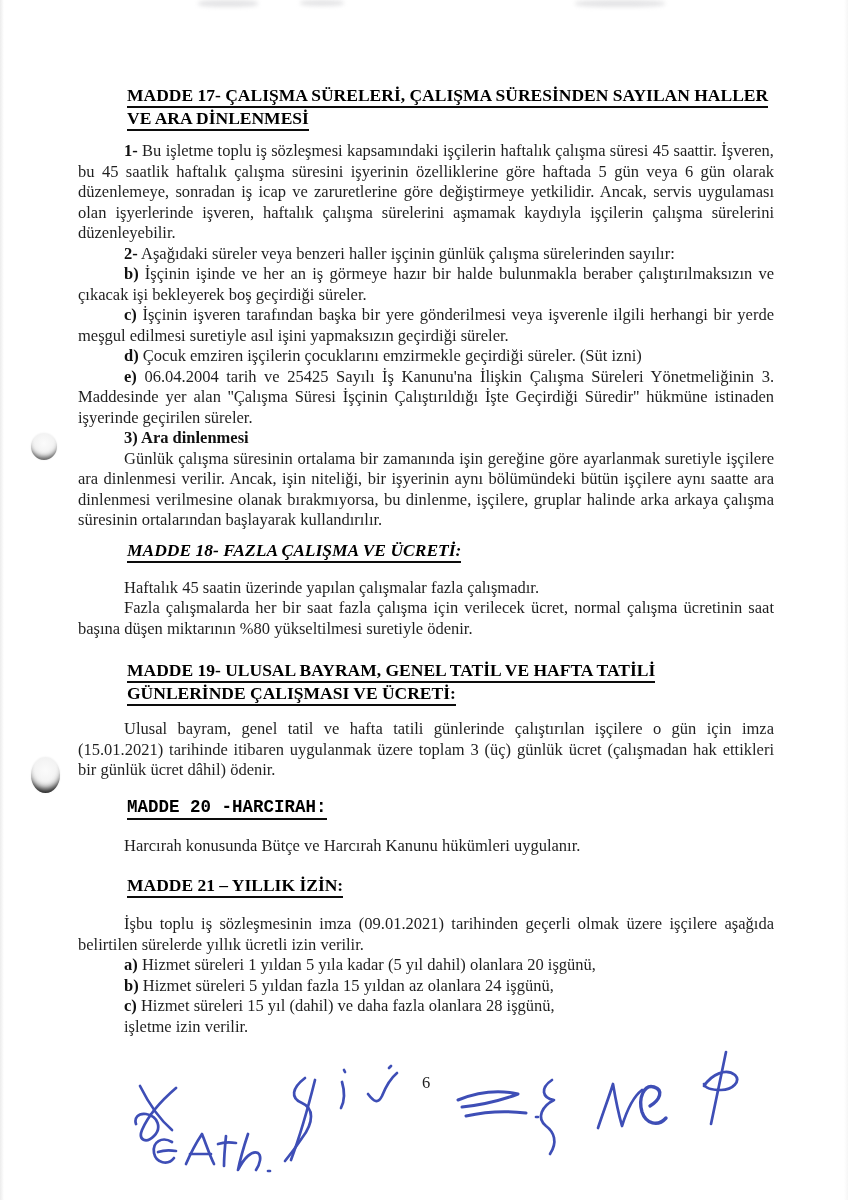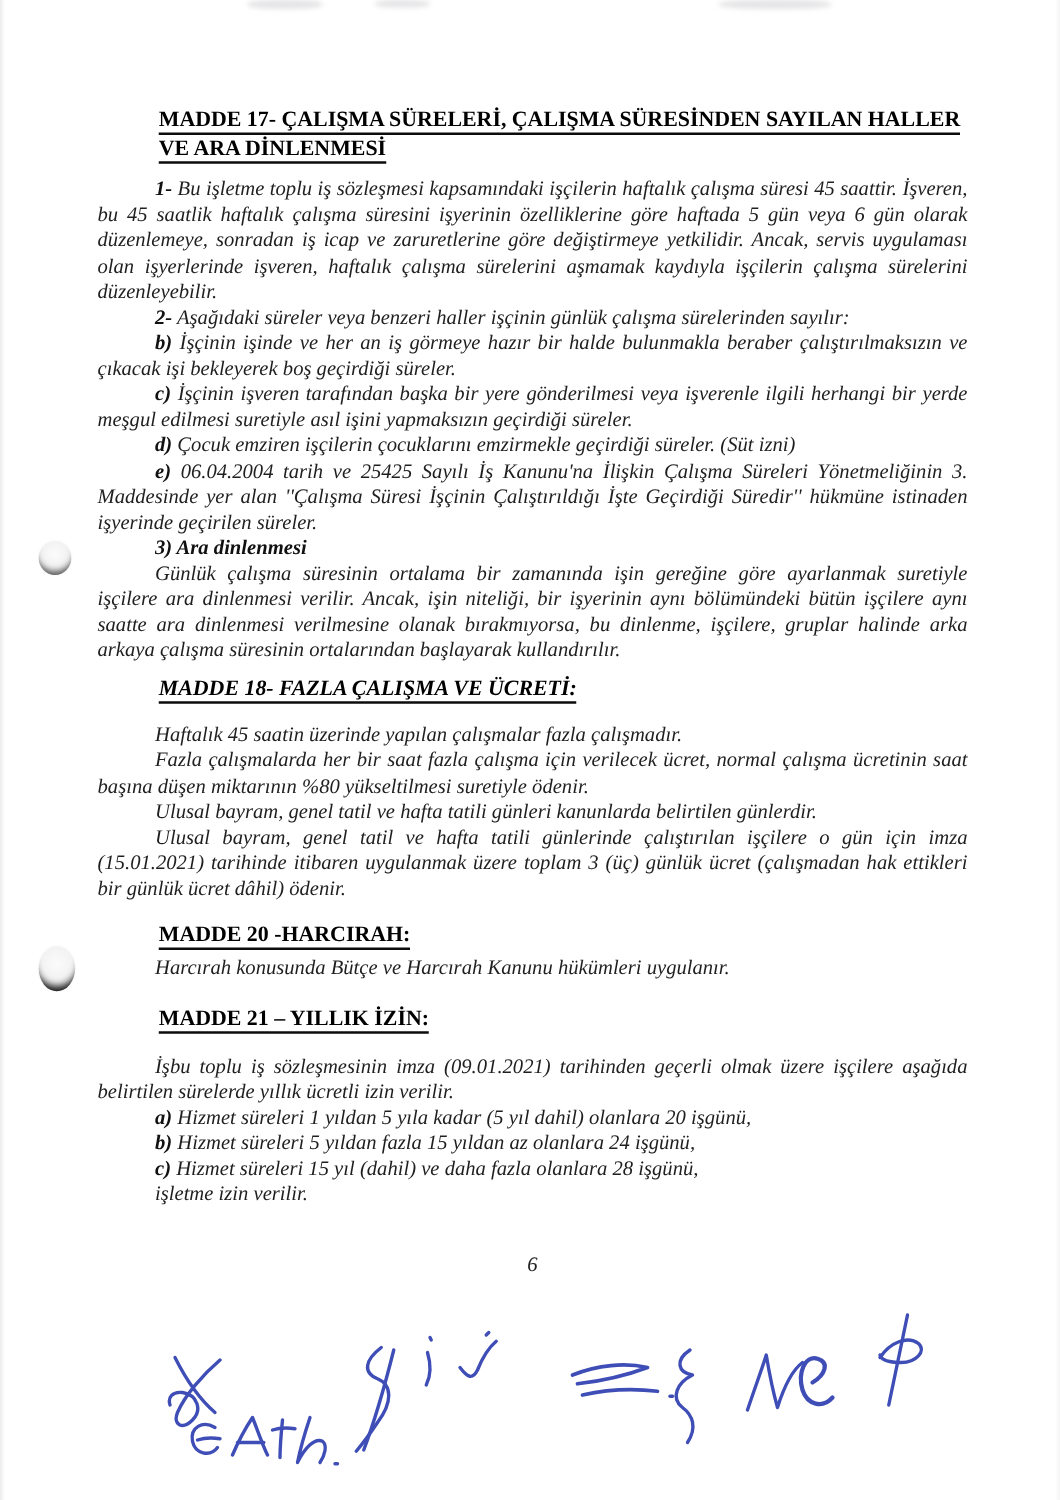--- a/index.html
+++ b/index.html
@@ -32,26 +32,25 @@
     text-align:left;
   }
   .hline{
     border-bottom:2px solid #0c0c0c;
     padding-bottom:1px;
     display:inline;
   }
   .h17{margin-top:84px;margin-bottom:11px;}
   .h18{margin-top:8px;margin-bottom:16px;font-style:italic;}
   .h19{margin-top:20px;margin-bottom:14px;}
-  .h20{margin-top:15px;margin-bottom:5px;}
+  .h20{margin-top:15px;margin-bottom:17px;font-family:Liberation Mono, monospace;}
   .h21{margin-top:18px;margin-bottom:17px;}
   .para{
     margin:0;
     text-indent:46px;
-    font-style:italic;
   }
   .lead{font-weight:bold;color:#111;}
   .pagenum{
     margin-top:36px;
     text-align:center;
     text-indent:0;
     color:#222;
     font-size:16.5px;
   }
   .hole{
@@ -114,21 +113,24 @@
       <span>06.04.2004 tarih ve 25425 Sayılı İş Kanunu'na İlişkin Çalışma Süreleri Yönetmeliğinin 3. Maddesinde yer alan ''Çalışma Süresi İşçinin Çalıştırıldığı İşte Geçirdiği Süredir'' hükmüne istinaden işyerinde geçirilen süreler.</span></p>
     <p class="para"><b class="lead">3) Ara dinlenmesi</b></p>
     <p class="para"><span>Günlük çalışma süresinin ortalama bir zamanında işin gereğine göre ayarlanmak suretiyle işçilere ara dinlenmesi verilir. Ancak, işin niteliği, bir işyerinin aynı bölümündeki bütün işçilere aynı saatte ara dinlenmesi verilmesine olanak bırakmıyorsa, bu dinlenme, işçilere, gruplar halinde arka arkaya çalışma süresinin ortalarından başlayarak kullandırılır.</span></p>
 
     <div class="heading h18">
       <div><span class="hline">MADDE 18- FAZLA ÇALIŞMA VE ÜCRETİ:</span></div>
     </div>
     <p class="para"><span>Haftalık 45 saatin üzerinde yapılan çalışmalar fazla çalışmadır.</span></p>
     <p class="para"><span>Fazla çalışmalarda her bir saat fazla çalışma için verilecek ücret, normal çalışma ücretinin saat başına düşen miktarının %80 yükseltilmesi suretiyle ödenir.</span></p>
 
-    <p class="para"><span>Ulusal bayram, genel tatil ve hafta tatili günleri kanunlarda belirtilen günlerdir.</span></p>
+    <div class="heading h19">
+      <div><span class="hline">MADDE 19- ULUSAL BAYRAM, GENEL TATİL VE HAFTA TATİLİ</span></div>
+      <div><span class="hline">GÜNLERİNDE ÇALIŞMASI VE ÜCRETİ:</span></div>
+    </div>
     <p class="para"><span>Ulusal bayram, genel tatil ve hafta tatili günlerinde çalıştırılan işçilere o gün için imza (15.01.2021) tarihinde itibaren uygulanmak üzere toplam 3 (üç) günlük ücret (çalışmadan hak ettikleri bir günlük ücret dâhil) ödenir.</span></p>
 
     <div class="heading h20">
       <div><span class="hline">MADDE 20 -HARCIRAH:</span></div>
     </div>
     <p class="para"><span>Harcırah konusunda Bütçe ve Harcırah Kanunu hükümleri uygulanır.</span></p>
 
     <div class="heading h21">
       <div><span class="hline">MADDE 21 – YILLIK İZİN:</span></div>
     </div>

